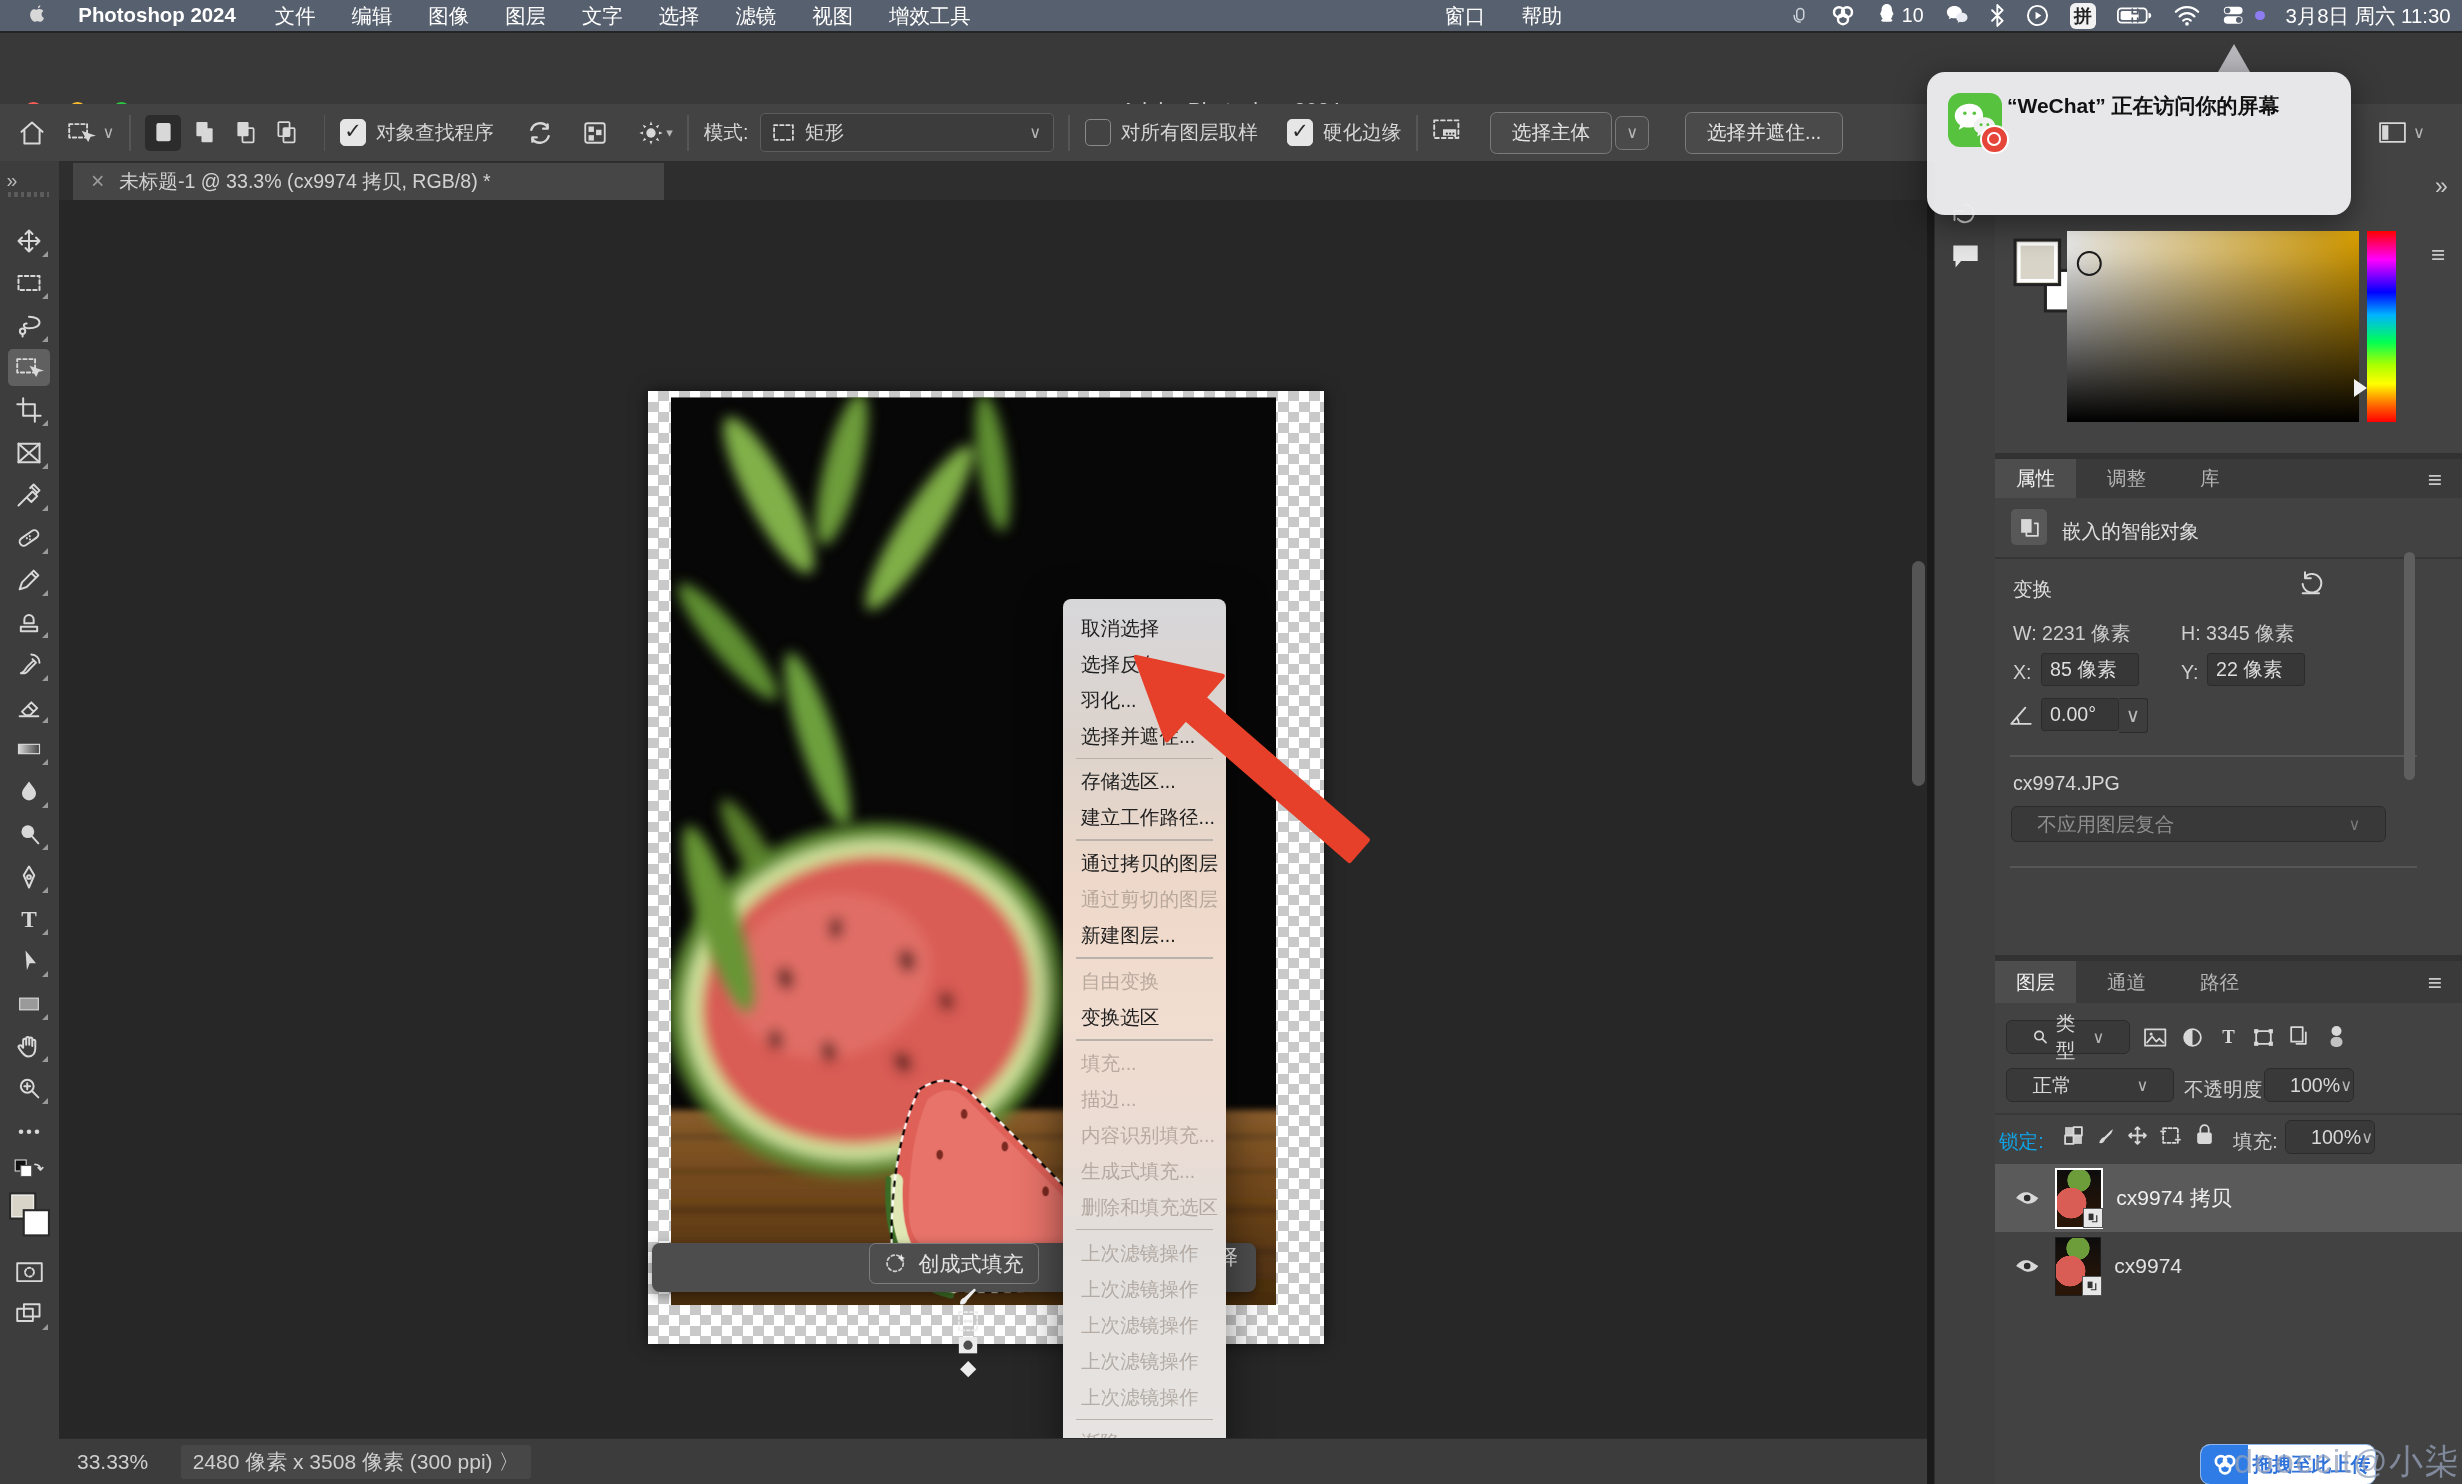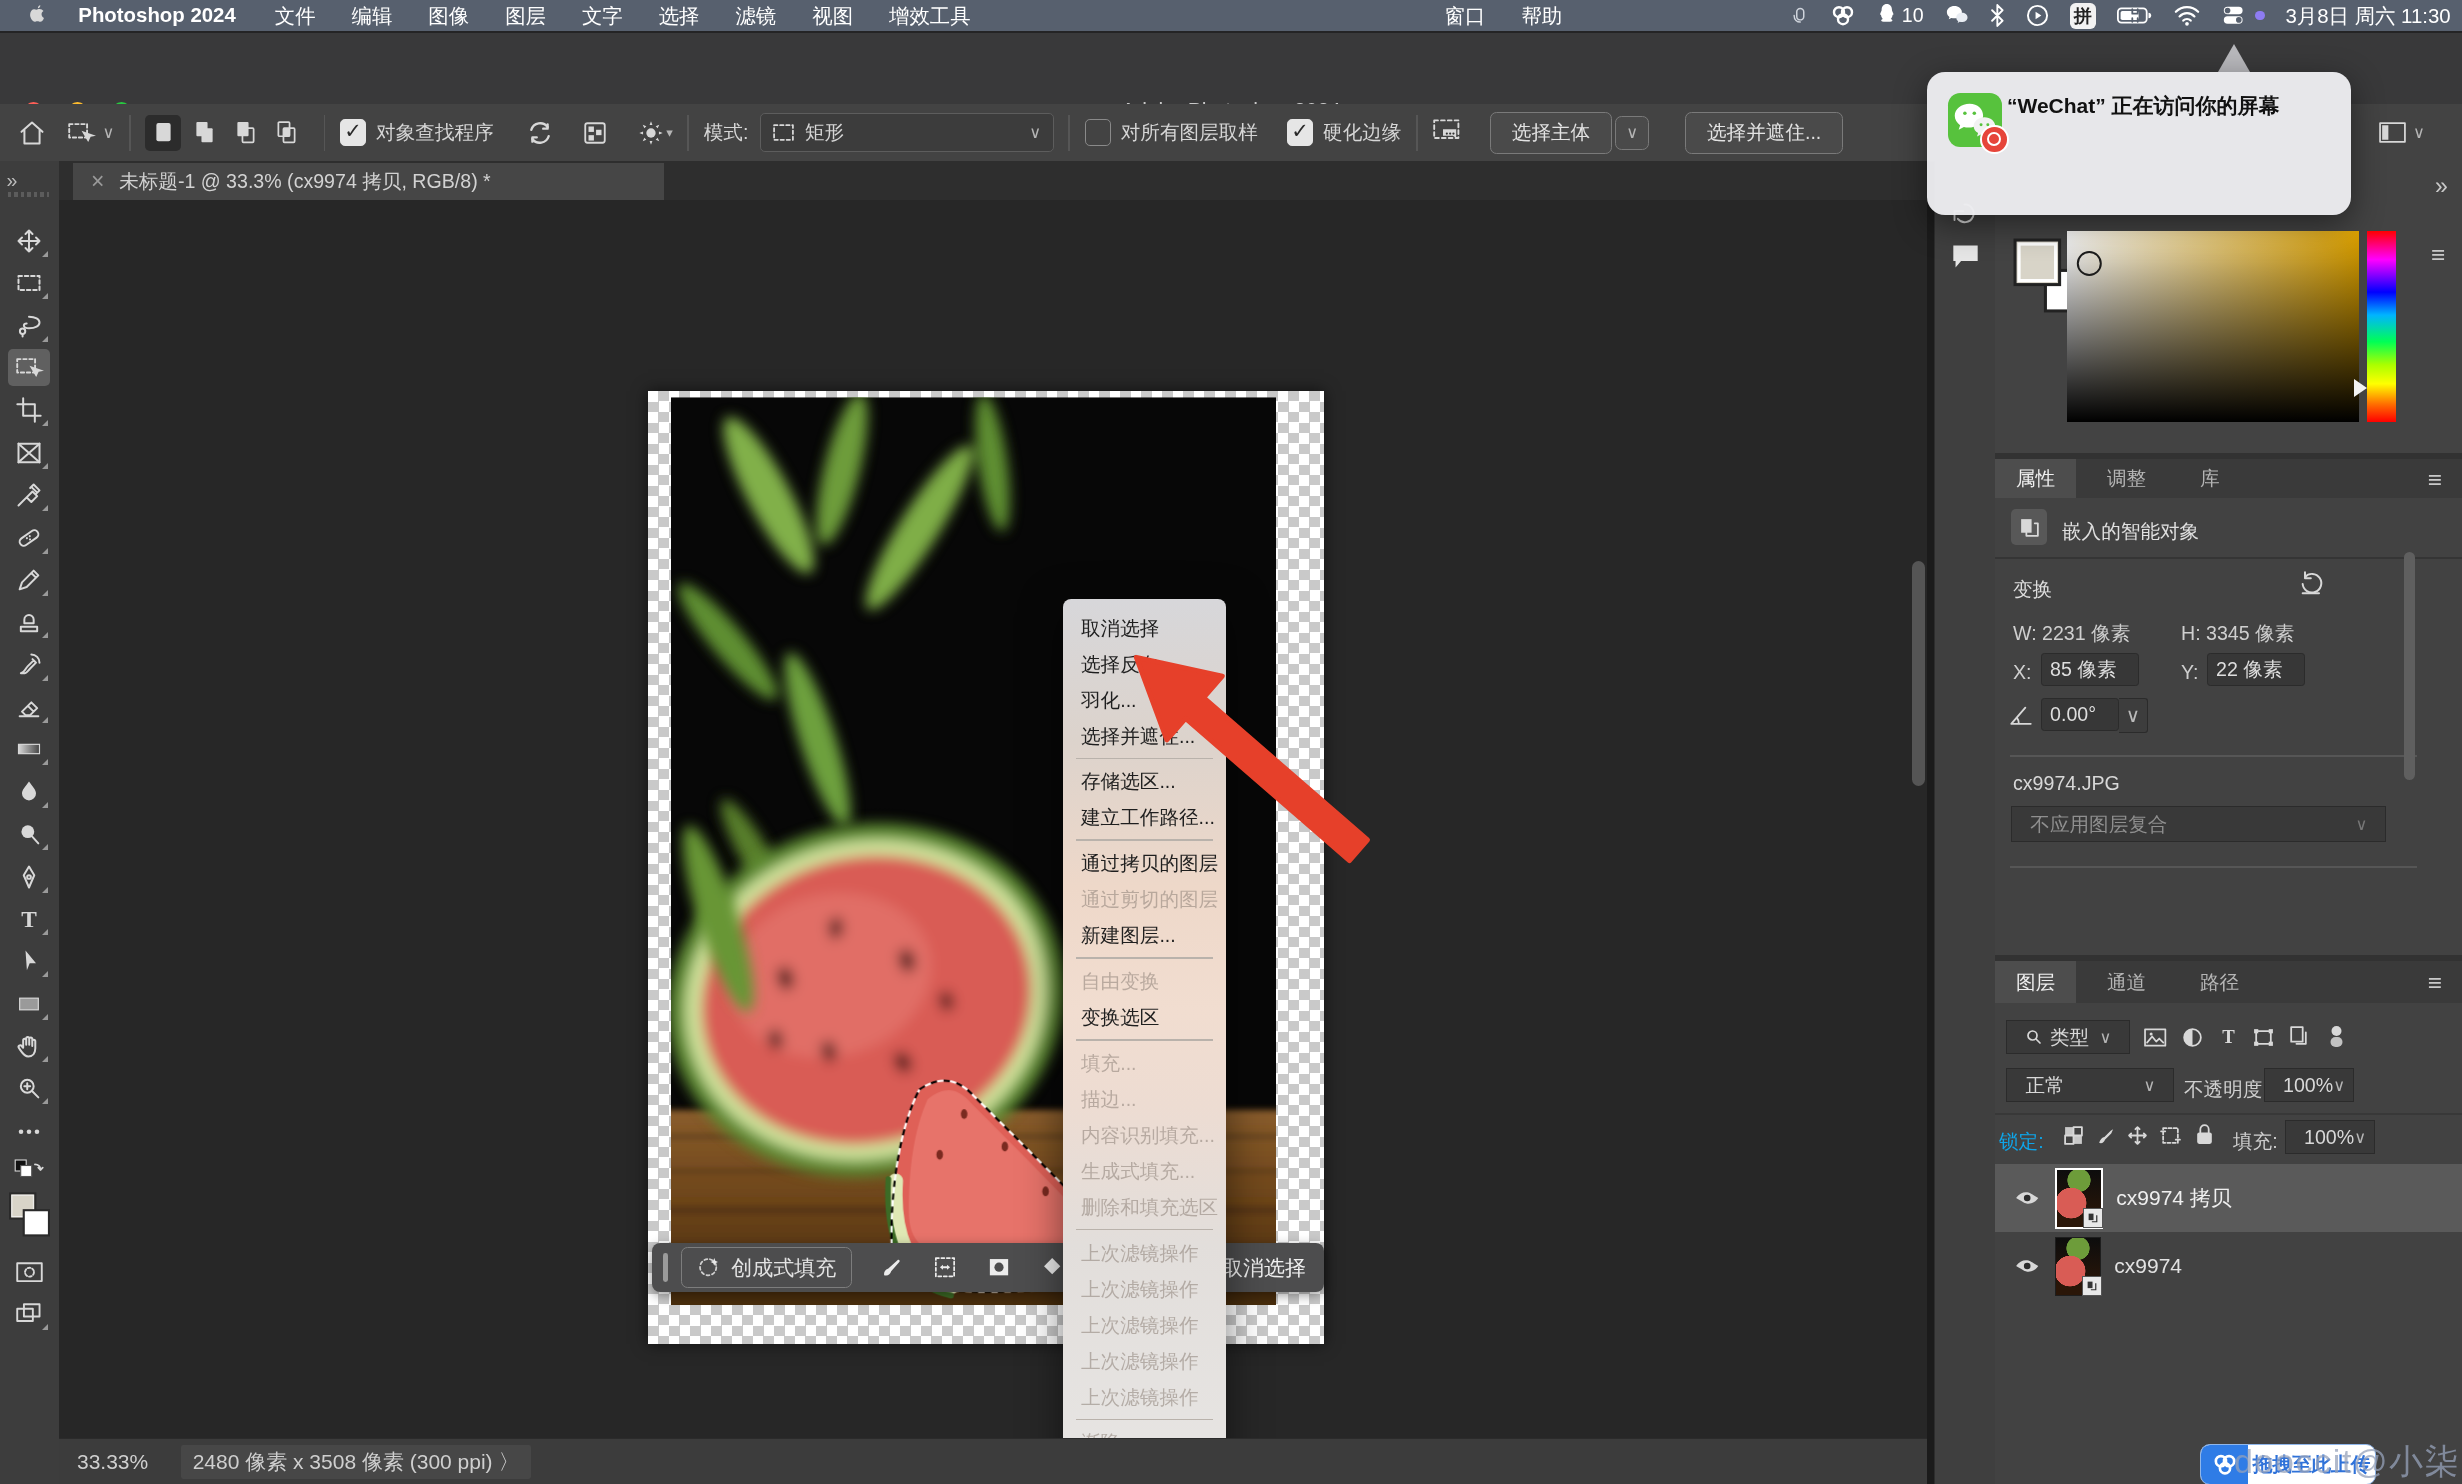--- a/index.html
+++ b/index.html
@@ -61,22 +61,22 @@
       background:conic-gradient(#c9c9c9 25%,#ffffff 0 50%,#c9c9c9 0 75%,#ffffff 0);
       background-size:21px 21px;box-shadow:0 0 14.7px rgba(0,0,0,.6);}
   #photo{position:absolute;left:23px;top:5.7px;width:605px;height:908px;}
 
   
   #v-scroll{left:1912px;top:561px;width:13px;height:225px;background:#555;border-radius:6.5px;}
   #h-track{left:815px;top:1455px;width:1096px;height:21px;background:#4a4a4a;border-radius:10.6px;}
   #h-thumb{left:816px;top:1457px;width:318px;height:18px;background:#646464;border-radius:9px;}
 
   
-  #taskbar{left:652px;top:1243px;width:672px;height:49px;background:#4d4d4e;border-radius:8.1px;
-           display:flex;align-items:center;box-shadow:0 3.3px 11.4px rgba(0,0,0,.4);font-size:21px;}
+  #taskbar{left:652px;top:1243px;width:604px;height:49px;background:#4d4d4e;border-radius:8.1px;
+           display:flex;align-items:center;box-shadow:0 3.3px 11.4px rgba(0,0,0,.4);font-size:21px;flex-direction:column;}
   #taskbar .grip{width:4.9px;height:29px;background:#9b9b9b;border-radius:2.4px;margin:0 13px 0 11.4px;}
   #gen-fill{display:flex;align-items:center;gap:9.8px;border:1.6px solid #7d7d7d;border-radius:6.5px;
             padding:5.7px 14.7px;color:#e3e3e3;}
   .tb-ico{margin-left:28px;}
   #tb-deselect{position:absolute;right:18px;color:#f0f0f0;}
 
   
   #context-menu{left:1063px;top:599px;width:163px;height:873px;border-radius:8.1px;
       background:linear-gradient(180deg,#d7d7da 0%,#dcd3cc 16%,#eed8c9 33%,#f1ddd0 47%,#eddcd2 58%,#e2dedb 74%,#e7e5e3 100%);
       box-shadow:0 11.4px 41px rgba(0,0,0,.5);padding:10.6px 0;box-sizing:border-box;}
@@ -96,22 +96,22 @@
   
   #right-panel{left:1995px;top:161px;width:468px;height:1323px;background:#424242;font-size:19.6px;}
   .panel-gap{position:absolute;left:0;width:468px;height:6.5px;background:#323232;}
   .ptab{position:absolute;top:0;height:39px;line-height:39px;padding:0 21px;color:#b5b5b5;}
   .ptab.active{background:#4d4d4d;color:#efefef;}
   .hamb{color:#c9c9c9;font-size:24.4px;}
   .field{background:#373737;border:1.6px solid #2b2b2b;border-radius:3.3px;color:#dedede;font-size:19.6px;
          font-family:"Liberation Sans","DejaVu Sans",sans-serif;padding:0 8.1px;box-sizing:border-box;}
   .chevbox{background:#3d3d3d;border:1.6px solid #2b2b2b;border-left:none;border-radius:0 3.3px 3.3px 0;
            display:flex;align-items:center;justify-content:center;color:#bbb;}
-  .ddl{display:flex;align-items:center;background:#393939;border:1.6px solid #2b2b2b;border-radius:0;
-       color:#d8d8d8;padding:0 18px;box-sizing:border-box;}
+  .ddl{display:flex;align-items:center;background:#393939;border:1.6px solid #2b2b2b;border-radius:6px;
+       color:#d8d8d8;padding:0 25px;box-sizing:border-box;}
   .ddl .sp{flex:1;}
   .chev{color:#b5b5b5;font-size:16.3px;}
   #edit-content{position:absolute;left:116px;top:686px;width:236px;height:37px;background:#4d4d4d;
       border:1.6px solid #6e6e6e;border-radius:4.9px;color:#e3e3e3;font-size:20.4px;display:flex;align-items:center;justify-content:center;}
   .layer-row{position:absolute;left:0;width:468px;height:68px;display:flex;align-items:center;}
   .layer-row.sel{background:#5a5a5a;}
   .thumb{width:44px;height:57px;margin:0 13px 0 0;position:relative;border:1.6px solid #1e1e1e;
       background:radial-gradient(circle at 32% 58%,#d95c55 0 34%,transparent 35%),
                  radial-gradient(circle at 50% 18%,#6d9c3a 0 22%,transparent 23%),
                  linear-gradient(#0d0d0d,#2a1608 85%);}

